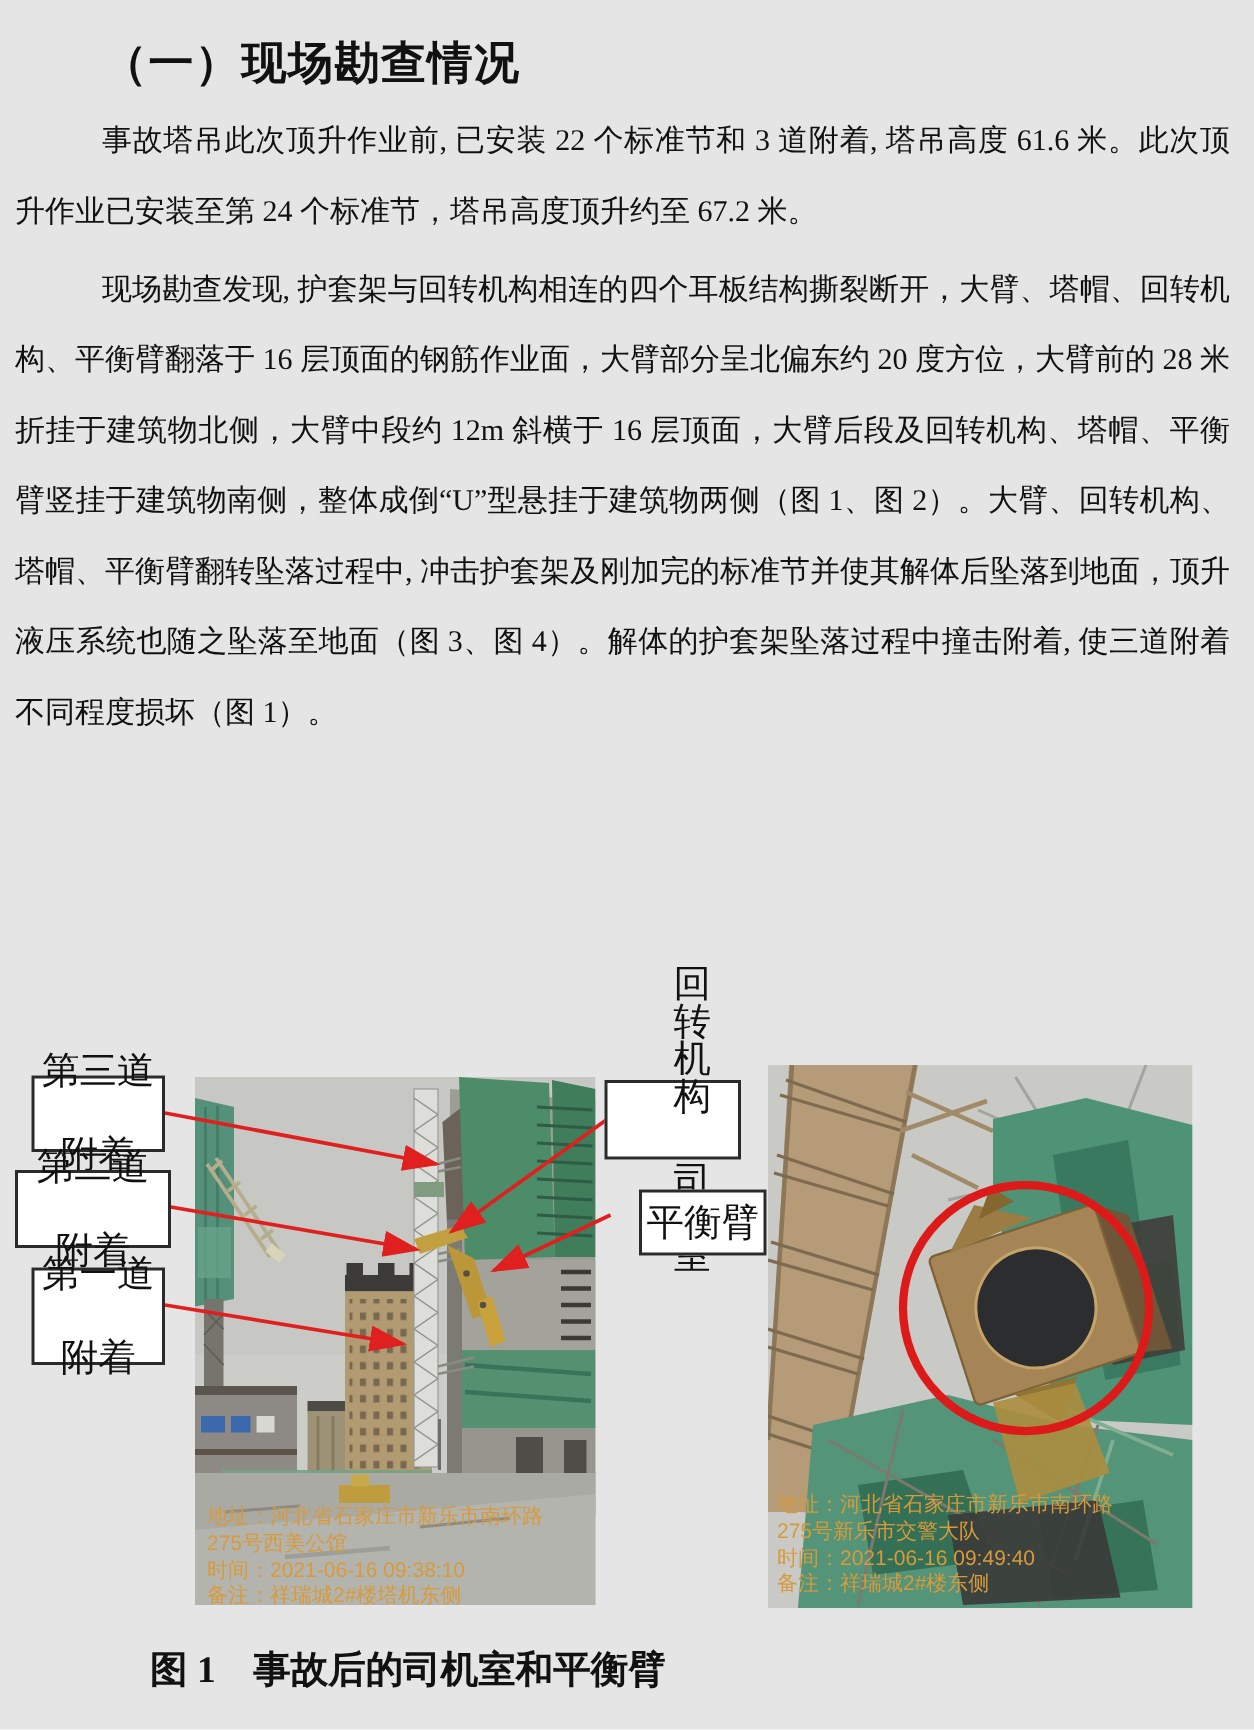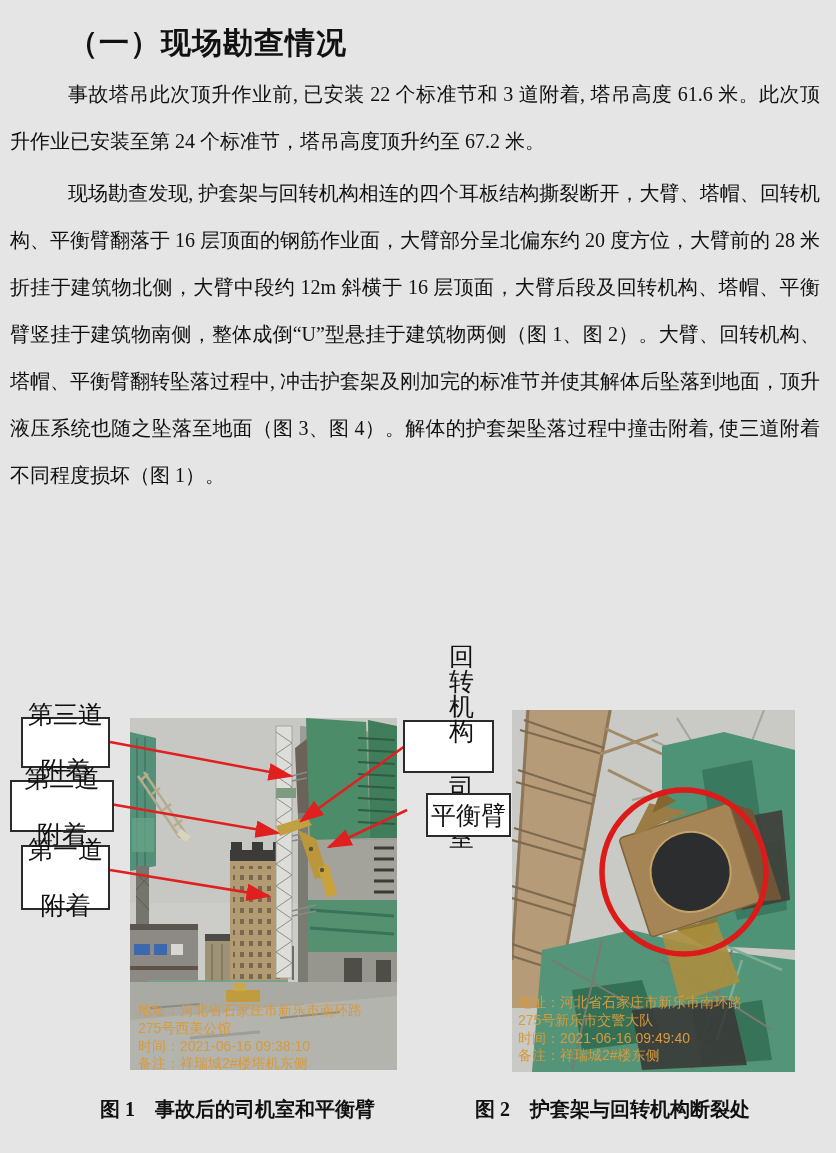--- a/index.html
+++ b/index.html
@@ -47,22 +47,22 @@
     text-align:left;
     box-sizing:border-box;
     z-index:3;
     gap:31px;
   }
   .photo{position:absolute;z-index:1;display:block;}
   .arrow-layer{position:absolute;left:0;top:0;width:836px;height:390px;z-index:2;pointer-events:none;}
   .caption-row{position:absolute;top:396px;left:0;width:836px;height:40px;}
   .fig-caption{
     position:absolute;top:0;height:36px;
-    font-size:20px;font-weight:bold;
-    white-space:nowrap;
+    font-size:25px;font-weight:bold;
+    text-align:center;white-space:nowrap;
   }
   .cap1{left:100px;width:332px;}
   .cap2{left:475px;width:332px;}
   .ov-text{font-family:"Liberation Sans","DejaVu Sans",sans-serif;font-size:14px;fill:#d79a3c;}
 </style>
 </head>
 <body>
 
 <div class="page">
 
@@ -331,17 +331,16 @@
         <line x1="110" y1="42" x2="291" y2="76" marker-end="url(#ah)"></line>
         <line x1="110" y1="104" x2="278" y2="133" marker-end="url(#ah)"></line>
         <line x1="110" y1="170" x2="269" y2="196" marker-end="url(#ah)"></line>
         <line x1="405" y1="46" x2="301" y2="121" marker-end="url(#ah)"></line>
         <line x1="407" y1="110" x2="329" y2="147" marker-end="url(#ah)"></line>
       </g>
     </svg>
 
     <div class="caption-row">
       <div class="fig-caption cap1">图 1　事故后的司机室和平衡臂</div>
-      <div class="fig-caption cap2">图 2　护套架与回转机构断裂处</div>
     </div>
 
   </div>
 </div>
 
 </body></html>

